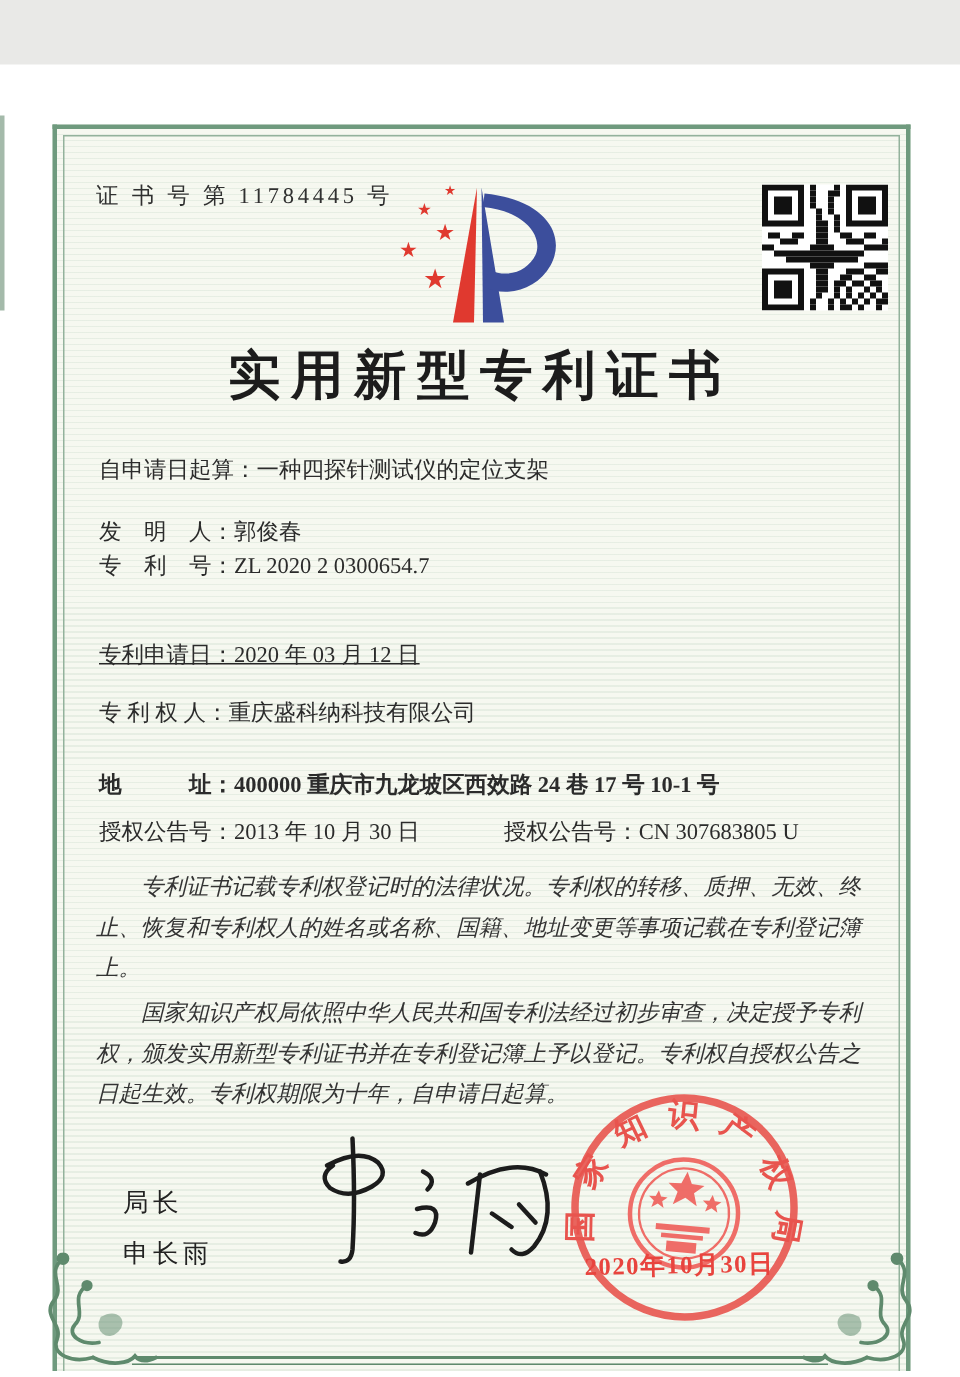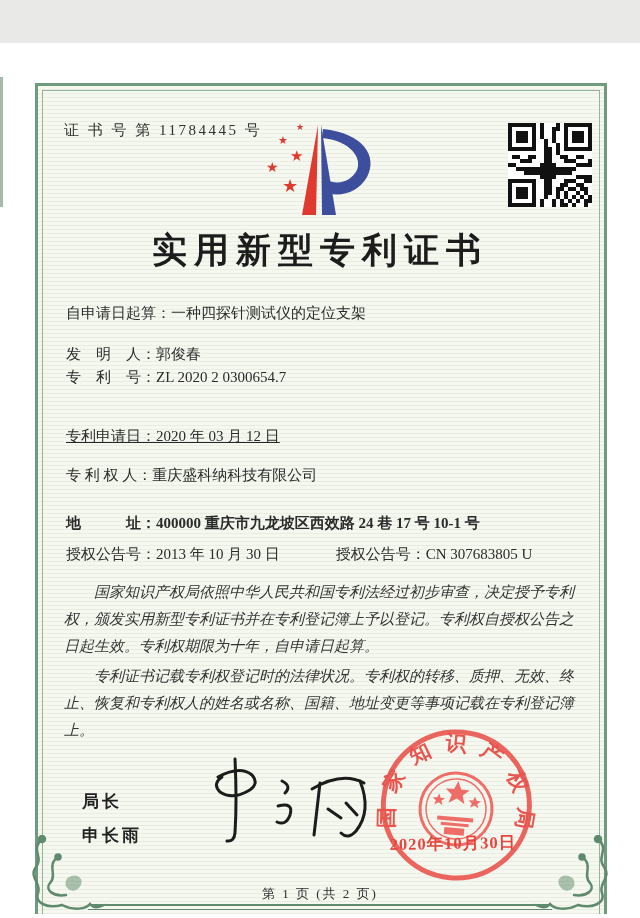--- a/index.html
+++ b/index.html
@@ -24,21 +24,21 @@
   .fields{position:absolute;left:66px;top:261px;width:505px;font-size:15px;}
   .frow{position:absolute;left:0;white-space:nowrap;}
   .frow .lab{color:#2b2b2b;}
   .frow .val{color:#2b2b2b;}
   .grant-no{margin-left:56px;}
   .paras{position:absolute;left:64px;top:536px;width:512px;font-size:15px;line-height:27px;
          font-style:italic;color:#333;}
   .paras p{margin:0;text-indent:2em;}
   .paras p + p{margin-top:3px;}
   .signer{position:absolute;left:82px;top:742px;font-size:17px;line-height:34px;color:#222;
-          font-family:"Liberation Sans","DejaVu Sans",sans-serif;font-weight:bold;}
+          font-family:"Liberation Sans","DejaVu Sans",sans-serif;}
   .signer div{letter-spacing:3px;}
   .signature{position:absolute;left:160px;top:708px;width:215px;height:105px;}
   .seal{position:absolute;left:372px;top:682px;width:168px;height:168px;transform:rotate(5deg);}
   .seal-date{position:absolute;left:0;top:108px;width:100%;text-align:center;
              font-size:16.5px;font-weight:bold;color:#e8443e;letter-spacing:1px;
              transform:rotate(-6deg);font-family:"Liberation Serif",serif;}
   .page-num{position:absolute;left:0;top:842px;width:100%;text-align:center;font-size:13px;
             letter-spacing:2px;color:#2e2e2e;}
   .bottom-rule{position:absolute;left:88px;top:861px;width:464px;height:3px;
                border-top:2px solid #5f8a6d;border-bottom:1px solid #5f8a6d;}
@@ -234,22 +234,22 @@
     </div>
     <div class="frow" style="top:210px;font-weight:bold;">
       <span class="lab">地　　　址：</span><span class="val">400000  重庆市九龙坡区西效路 24 巷 17 号 10-1 号</span>
     </div>
     <div class="frow" style="top:241px;">
       <span class="lab">授权公告号：</span><span class="val">2013 年 10 月 30 日</span><span class="lab grant-no">授权公告号：</span><span class="val">CN 307683805 U</span>
     </div>
   </div>
 
   <div class="paras">
+    <p>专利证书记载专利权登记时的法律状况。专利权的转移、质押、无效、终止、恢复和专利权人的姓名或名称、国籍、地址变更等事项记载在专利登记簿上。</p>
     <p>国家知识产权局依照中华人民共和国专利法经过初步审查，决定授予专利权，颁发实用新型专利证书并在专利登记簿上予以登记。专利权自授权公告之日起生效。专利权期限为十年，自申请日起算。</p>
-    <p>专利证书记载专利权登记时的法律状况。专利权的转移、质押、无效、终止、恢复和专利权人的姓名或名称、国籍、地址变更等事项记载在专利登记簿上。</p>
   </div>
 
   <div class="signer">
     <div>局长</div>
     <div>申长雨</div>
   </div>
 
   <svg class="signature" viewBox="0 0 215 105" fill="none" stroke="#1c1c1c" stroke-width="3" stroke-linecap="round">
     <path d="M58,26 q22,-12 34,-2 q8,9 -4,16 q-16,9 -28,1 q-8,-8 2,-15"></path>
     <path d="M75,8 q2,42 0,74 q-1,9 -8,8"></path>
@@ -278,21 +278,20 @@
         <path d="M66,70 l1.8,4 4.4,0.3 -3.4,2.8 1.3,4.4 -4.1,-2.6 -4.1,2.6 1.3,-4.4 -3.4,-2.8 4.4,-0.3 Z"></path>
         <path d="M102,70 l1.8,4 4.4,0.3 -3.4,2.8 1.3,4.4 -4.1,-2.6 -4.1,2.6 1.3,-4.4 -3.4,-2.8 4.4,-0.3 Z"></path>
         <rect x="66" y="92" width="36" height="4"></rect>
         <rect x="70" y="98" width="28" height="3"></rect>
         <rect x="74" y="103" width="20" height="7"></rect>
       </g>
     </svg>
     <div class="seal-date">2020年10月30日</div>
   </div>
 
-  <div class="page-num">第 1 页 (共 2 页)</div>
   <div class="bottom-rule"></div>
 
   <svg class="flourish fl" viewBox="0 0 78 84" fill="none" stroke="#5f8a6d" stroke-width="2.5" stroke-linecap="round">
     <path d="M14,4 C2,14 16,22 8,32 C0,42 14,48 10,58 C6,68 20,74 34,70"></path>
     <path d="M30,22 C18,30 30,40 22,48 C16,55 26,62 38,60"></path>
     <path d="M34,70 C46,76 58,74 62,69 C66,74 72,72 76,70"></path>
     <circle cx="14" cy="4" r="3" fill="#5f8a6d"></circle>
     <circle cx="30" cy="22" r="2.5" fill="#5f8a6d"></circle>
     <path d="M40,44 C50,38 56,46 50,52 C44,58 36,52 40,44" fill="#5f8a6d" opacity=".5"></path>
   </svg>

